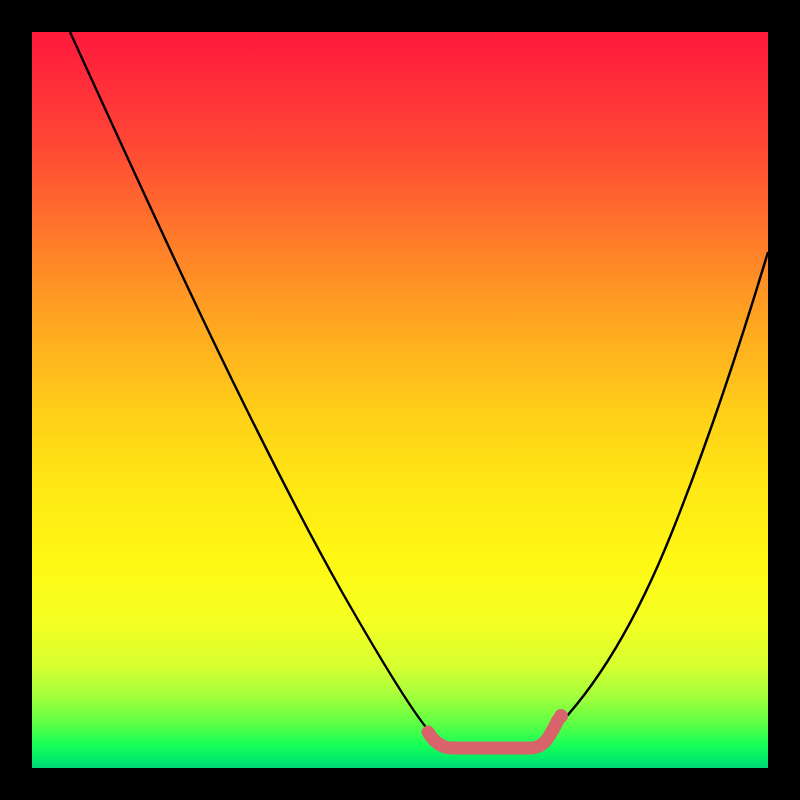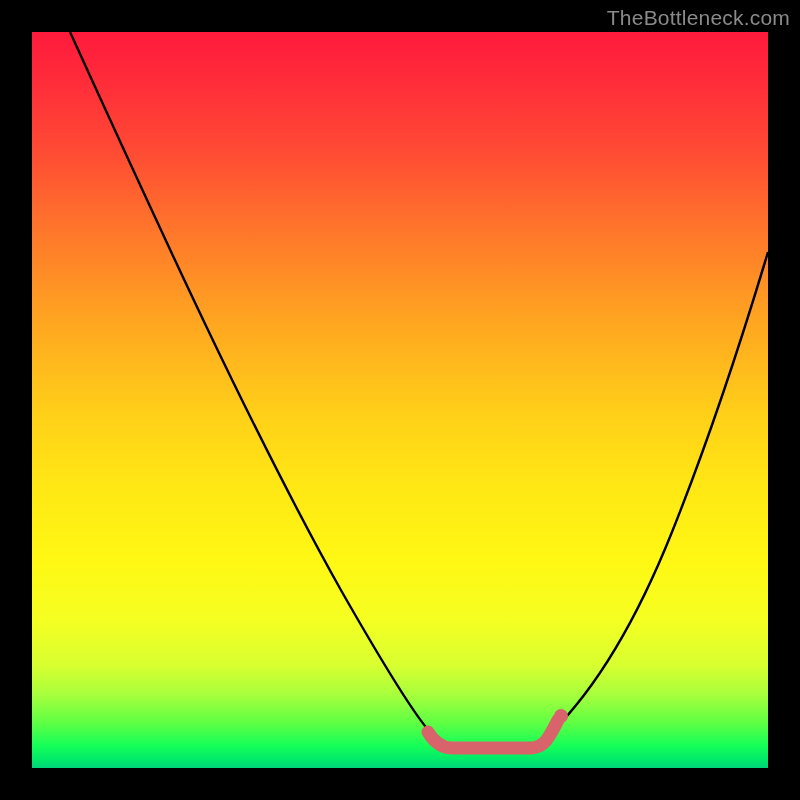--- a/index.html
+++ b/index.html
@@ -83,15 +83,14 @@
                C 402 710, 410 716, 420 716
                L 498 716
                C 506 716, 512 712, 516 706
                C 520 700, 523 694, 526 688" fill="none" stroke="#d9636a" stroke-width="13" stroke-linecap="round"></path>
 
       <circle cx="529" cy="684" r="7" fill="#d9636a"></circle>
     </svg>
 
   </div>
 
-  <div class="watermark">TheBottleneck.com</div>
 
 </div>
 
 </body></html>

